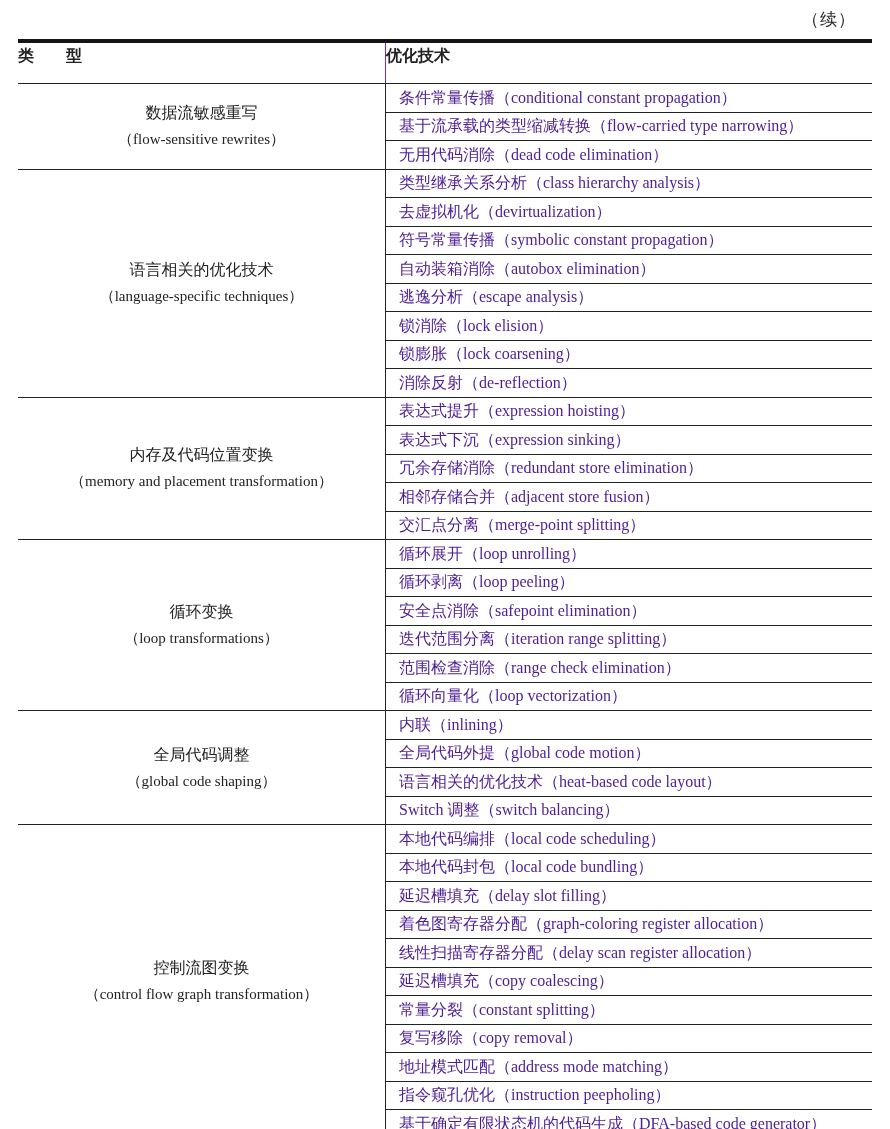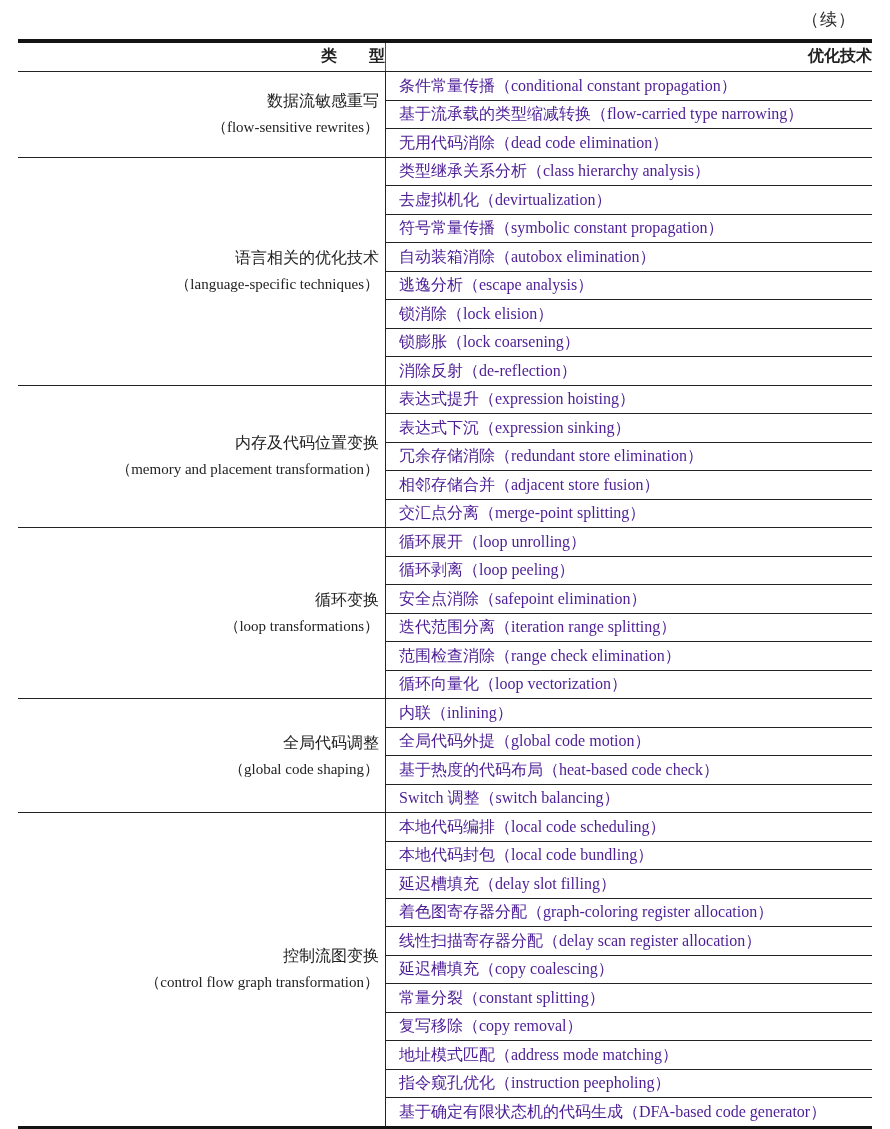--- a/index.html
+++ b/index.html
@@ -32,32 +32,32 @@
     border-collapse: collapse;
     table-layout: fixed;
     border-top: 4px solid #141414;
     border-bottom: 4px solid #141414;
   }
   thead th {
     font-family: "Liberation Sans", "DejaVu Sans", sans-serif;
     font-weight: bold;
     font-size: 16px;
     color: #222222;
-    text-align: right;
-    padding: 3px 0 4px 0;
+    text-align: left;
+    padding: 3px 0 16px 0;
     border-bottom: 1px solid #232323;
   }
   th.col-type { width: 367px; }
   th.col-tech { border-left: 1px solid #6d28d9; }
   tbody td {
     border-top: 1px solid #232323;
   }
   td.type-cell {
     width: 367px;
-    text-align: right;
+    text-align: center;
     vertical-align: middle;
     font-size: 16px;
     line-height: 26px;
     color: #222222;
     padding: 2px 6px;
   }
   td.type-cell .type-en {
     font-size: 15px;
   }
   td.tech-cell {
@@ -172,21 +172,21 @@
           <td rowspan="4" class="type-cell">
             <div class="type-zh">全局代码调整</div>
             <div class="type-en">（global code shaping）</div>
           </td>
           <td class="tech-cell">内联（inlining）</td>
         </tr>
         <tr>
           <td class="tech-cell">全局代码外提（global code motion）</td>
         </tr>
         <tr>
-          <td class="tech-cell">基于热度的代码布局（heat-based code check）</td>
+          <td class="tech-cell">语言相关的优化技术（heat-based code layout）</td>
         </tr>
         <tr>
           <td class="tech-cell">Switch 调整（switch balancing）</td>
         </tr>
         <tr>
           <td rowspan="11" class="type-cell">
             <div class="type-zh">控制流图变换</div>
             <div class="type-en">（control flow graph transformation）</div>
           </td>
           <td class="tech-cell">本地代码编排（local code scheduling）</td>

